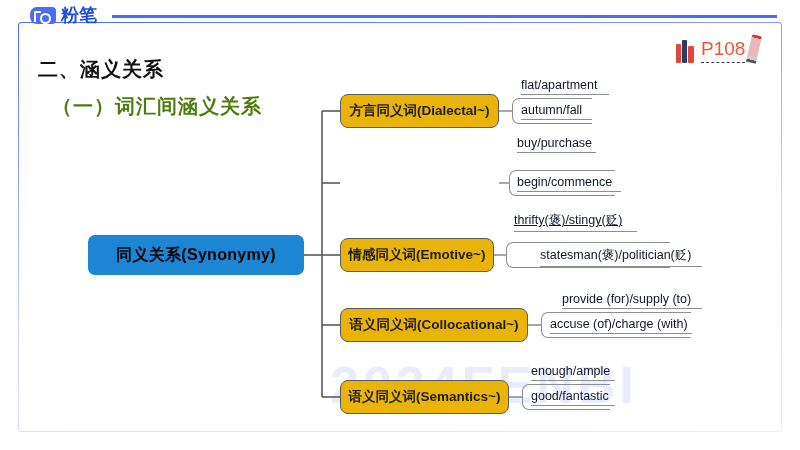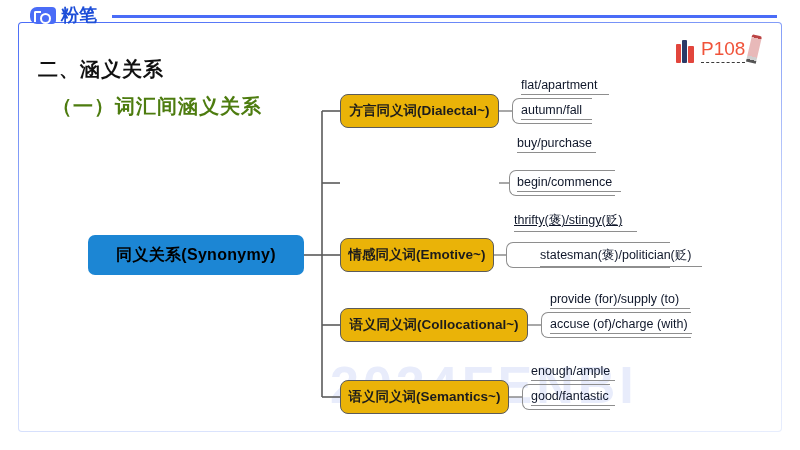--- a/index.html
+++ b/index.html
@@ -207,21 +207,21 @@
     <div class="leaf-top" style="left:517px; top:136px; width:79px;">buy/purchase</div>
     <div class="leaf-bottom" style="left:517px; top:175px; width:104px;">begin/commence</div>
 
     <div class="branch-node" style="left:340px; top:238px; width:154px;">情感同义词(Emotive~)</div>
     <div class="leaf-box" style="left:506px; top:242px; width:164px; height:26px;"></div>
     <div class="leaf-top" style="left:514px; top:212px; width:123px;text-decoration:underline;">thrifty(褒)/stingy(贬)</div>
     <div class="leaf-bottom" style="left:540px; top:247px; width:162px;">statesman(褒)/politician(贬)</div>
 
     <div class="branch-node" style="left:340px; top:308px; width:188px;">语义同义词(Collocational~)</div>
     <div class="leaf-box" style="left:541px; top:312px; width:150px; height:26px;"></div>
-    <div class="leaf-top" style="left:550px; top:292px; width:140px;">provide (for)/supply (to)</div>
+    <div class="leaf-top" style="left:562px; top:292px; width:140px;">provide (for)/supply (to)</div>
     <div class="leaf-bottom" style="left:550px; top:317px; width:142px;">accuse (of)/charge (with)</div>
 
     <div class="branch-node" style="left:340px; top:380px; width:169px;">语义同义词(Semantics~)</div>
     <div class="leaf-box" style="left:522px; top:384px; width:88px; height:26px;"></div>
     <div class="leaf-top" style="left:531px; top:364px; width:84px;">enough/ample</div>
     <div class="leaf-bottom" style="left:531px; top:389px; width:84px;">good/fantastic</div>
 
   </div>
 </div>
 

